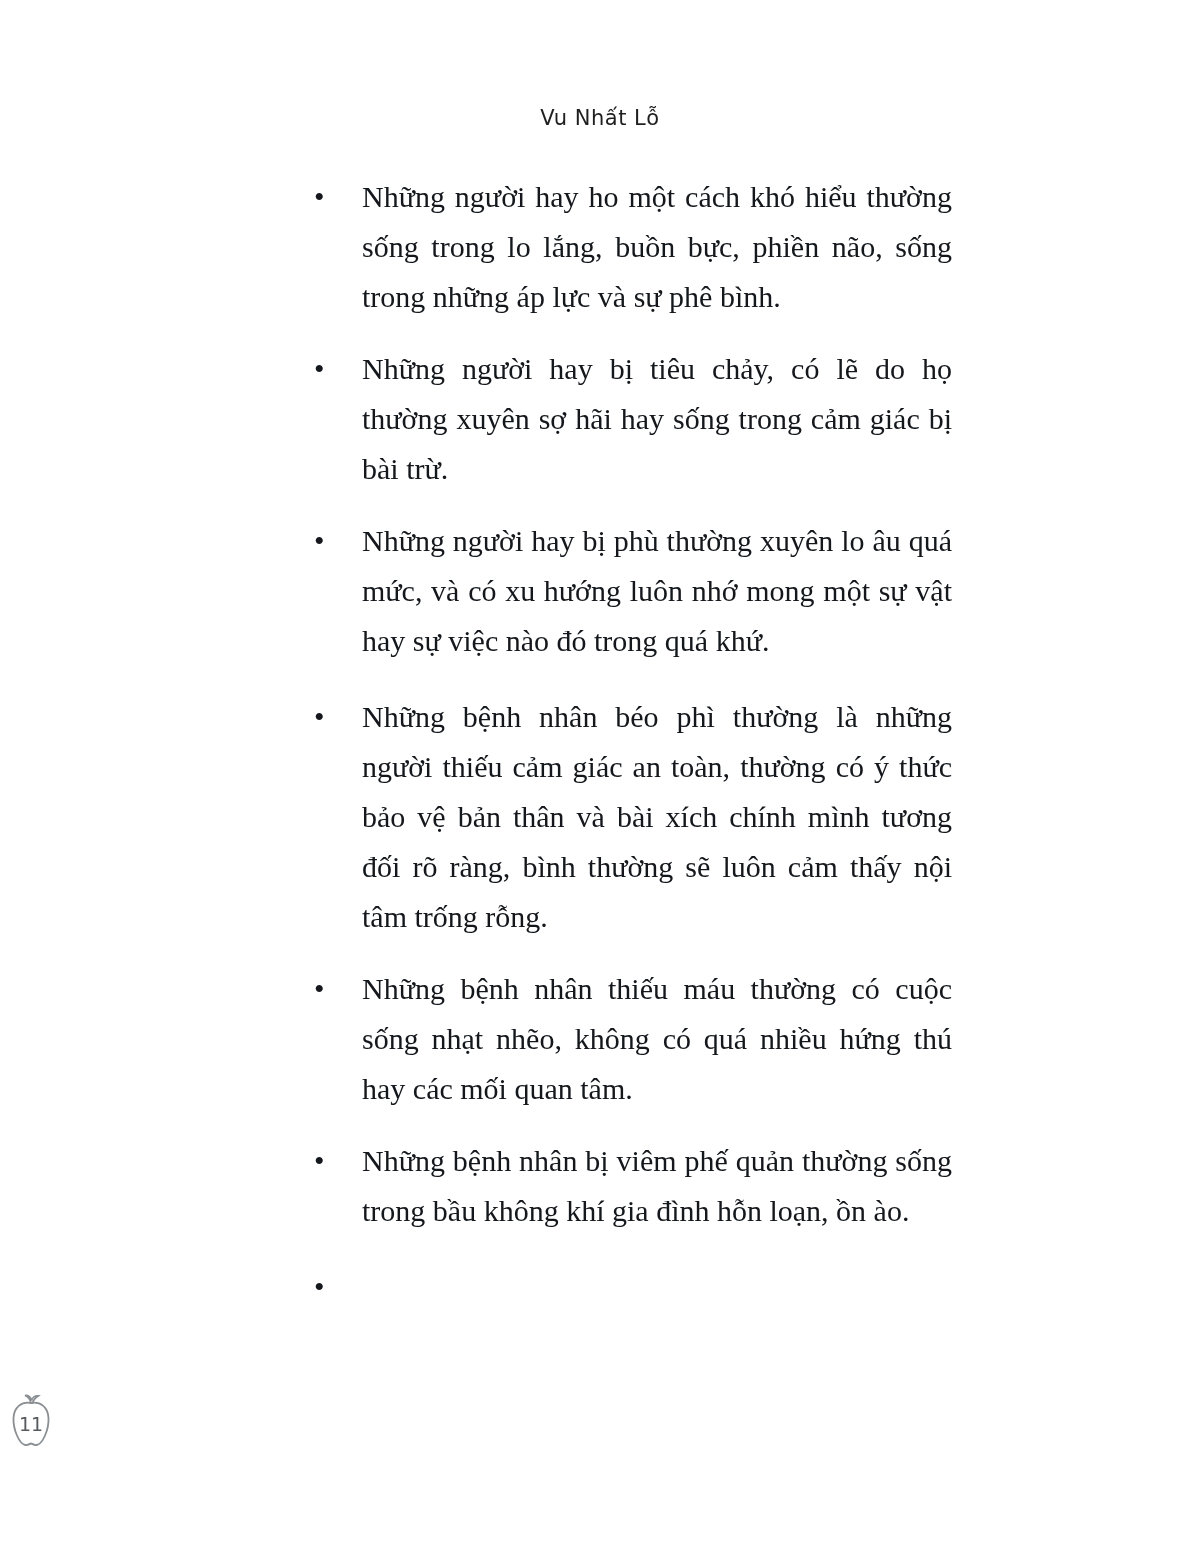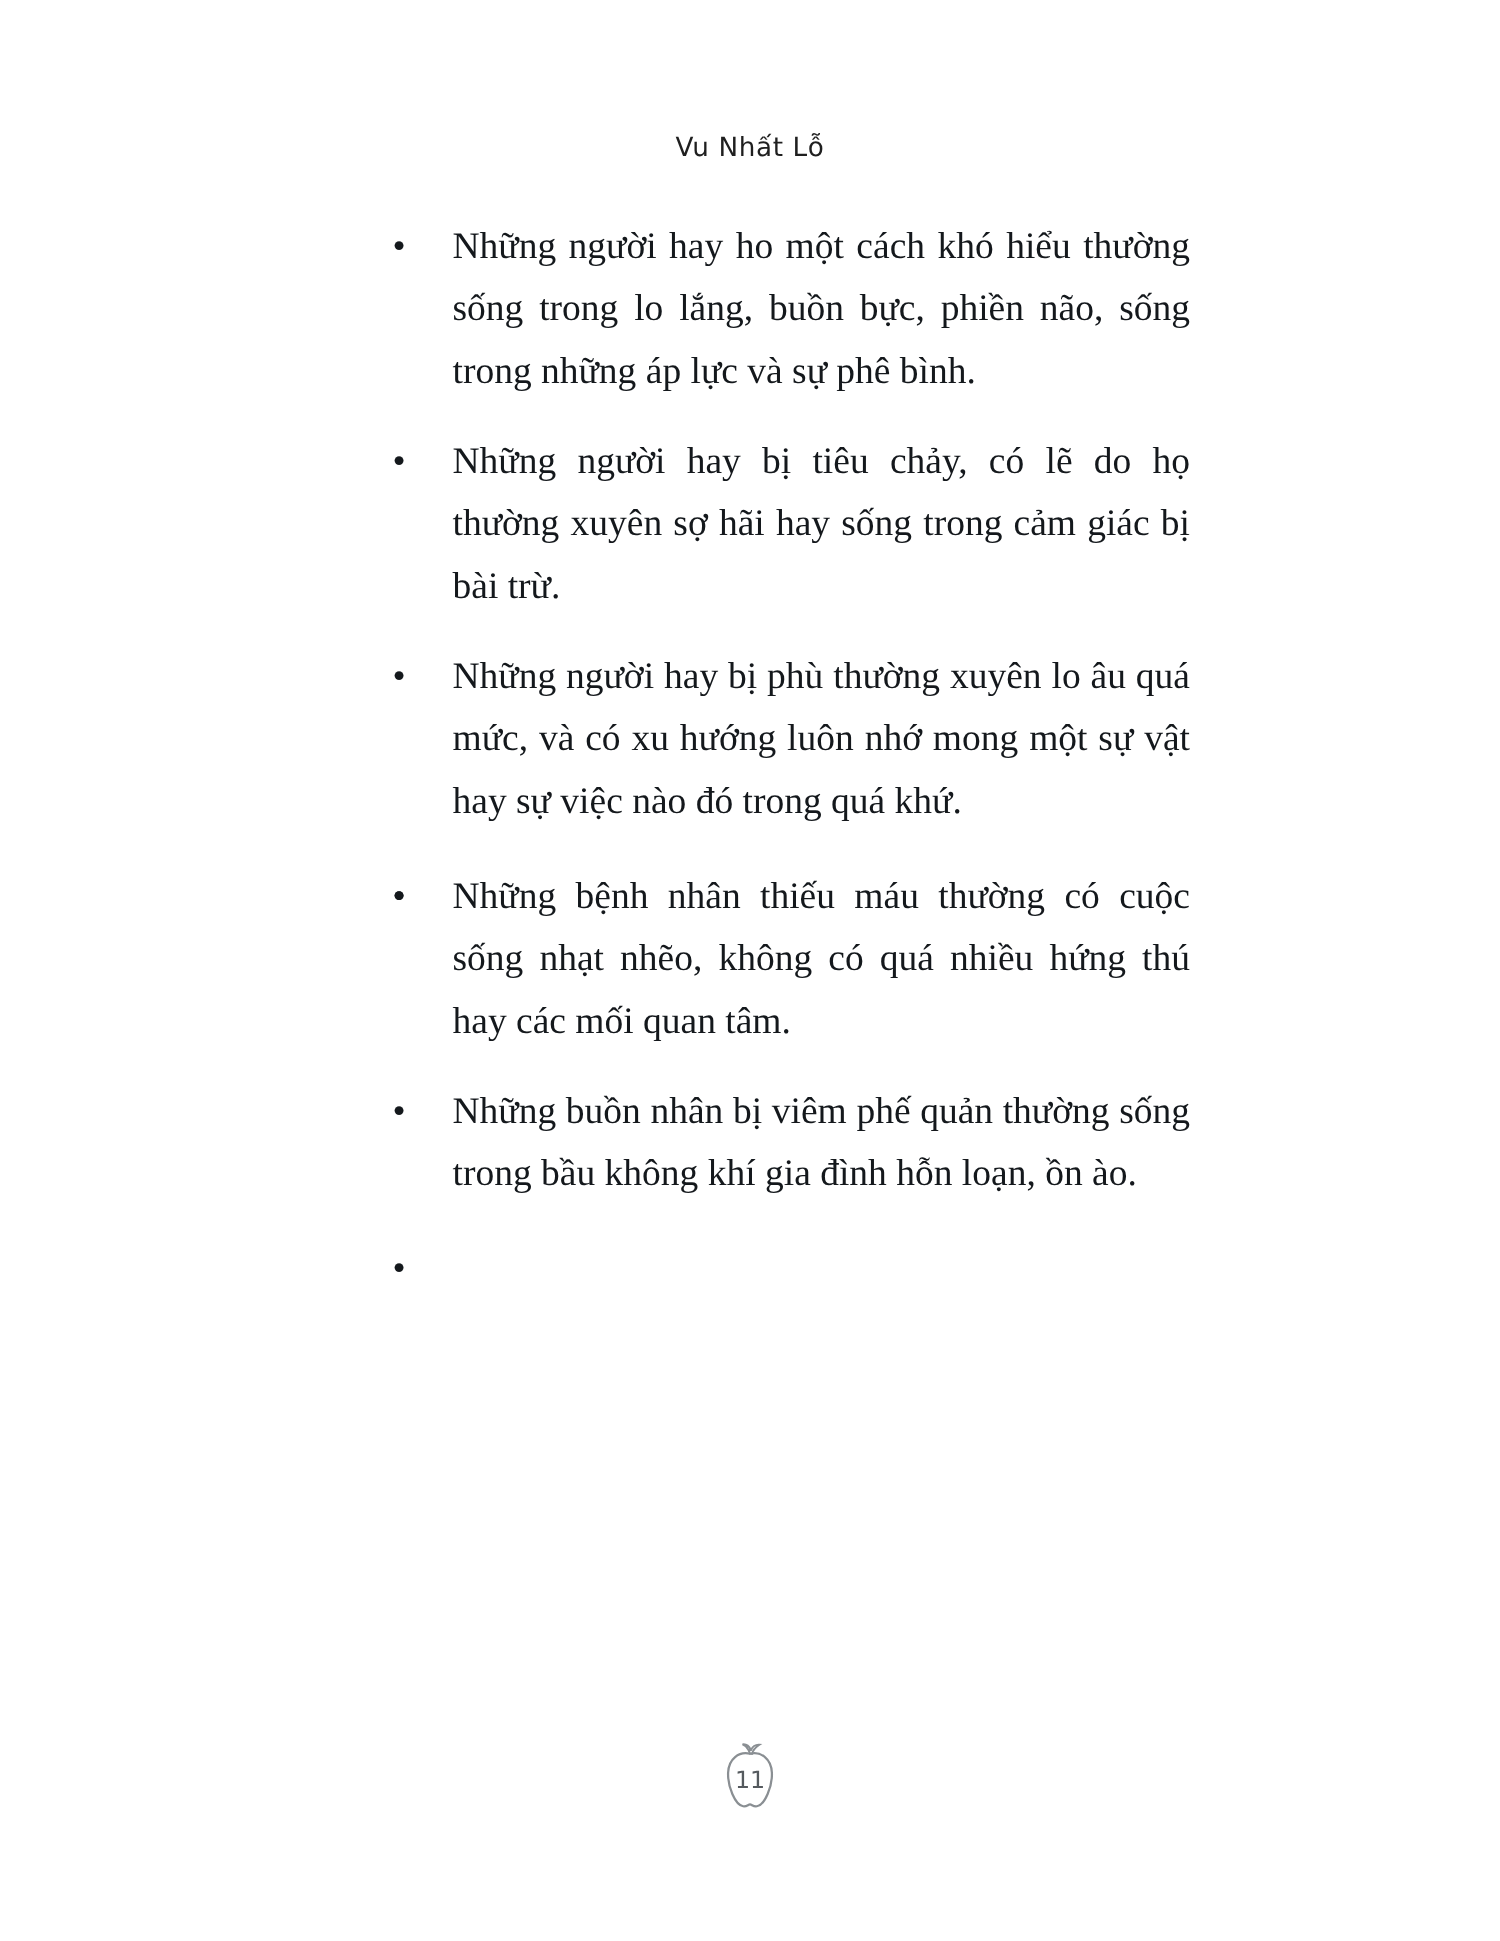--- a/index.html
+++ b/index.html
@@ -58,21 +58,21 @@
     color: #14181c;
   }
   ul.bullets li.gap-before {
     margin-top: 26px;
   }
   .footer {
     position: absolute;
     left: 0;
     width: 100%;
     top: 1378px;
-    text-align: center;
+    text-align: left;
   }
   .apple {
     position: relative;
     display: inline-block;
     width: 62px;
     height: 58px;
   }
   .apple svg {
     display: block;
   }
@@ -110,28 +110,29 @@
       <li>
         <span class="bullet-dot">•</span>
         <span>Những người hay bị tiêu chảy, có lẽ do họ thường xuyên sợ hãi hay sống trong cảm giác bị bài trừ.</span>
       </li>
       <li>
         <span class="bullet-dot">•</span>
         <span>Những người hay bị phù thường xuyên lo âu quá mức, và có xu hướng luôn nhớ mong một sự vật hay sự việc nào đó trong quá khứ.</span>
       </li>
       <li class="gap-before">
         <span class="bullet-dot">•</span>
+        <span>Những bệnh nhân béo phì thường là những người thiếu cảm giác an toàn, thường có ý thức bảo vệ bản thân và bài xích chính mình tương đối rõ ràng, bình thường sẽ luôn cảm thấy nội tâm trống rỗng.</span>
       </li>
       <li>
         <span class="bullet-dot">•</span>
         <span>Những bệnh nhân thiếu máu thường có cuộc sống nhạt nhẽo, không có quá nhiều hứng thú hay các mối quan tâm.</span>
       </li>
       <li>
         <span class="bullet-dot">•</span>
-        <span>Những buồn nhân bị viêm phế quản thường sống trong bầu không khí gia đình hỗn loạn, ồn ào.</span>
+        <span>Những bệnh nhân bị viêm phế quản thường sống trong bầu không khí gia đình hỗn loạn, ồn ào.</span>
       </li>
       <li class="gap-before">
         <span class="bullet-dot">•</span>
       </li>
     </ul>
   </div>
 
   <div class="footer">
     <span class="apple">
       <svg width="62" height="58" viewBox="0 0 62 58" aria-hidden="true">

